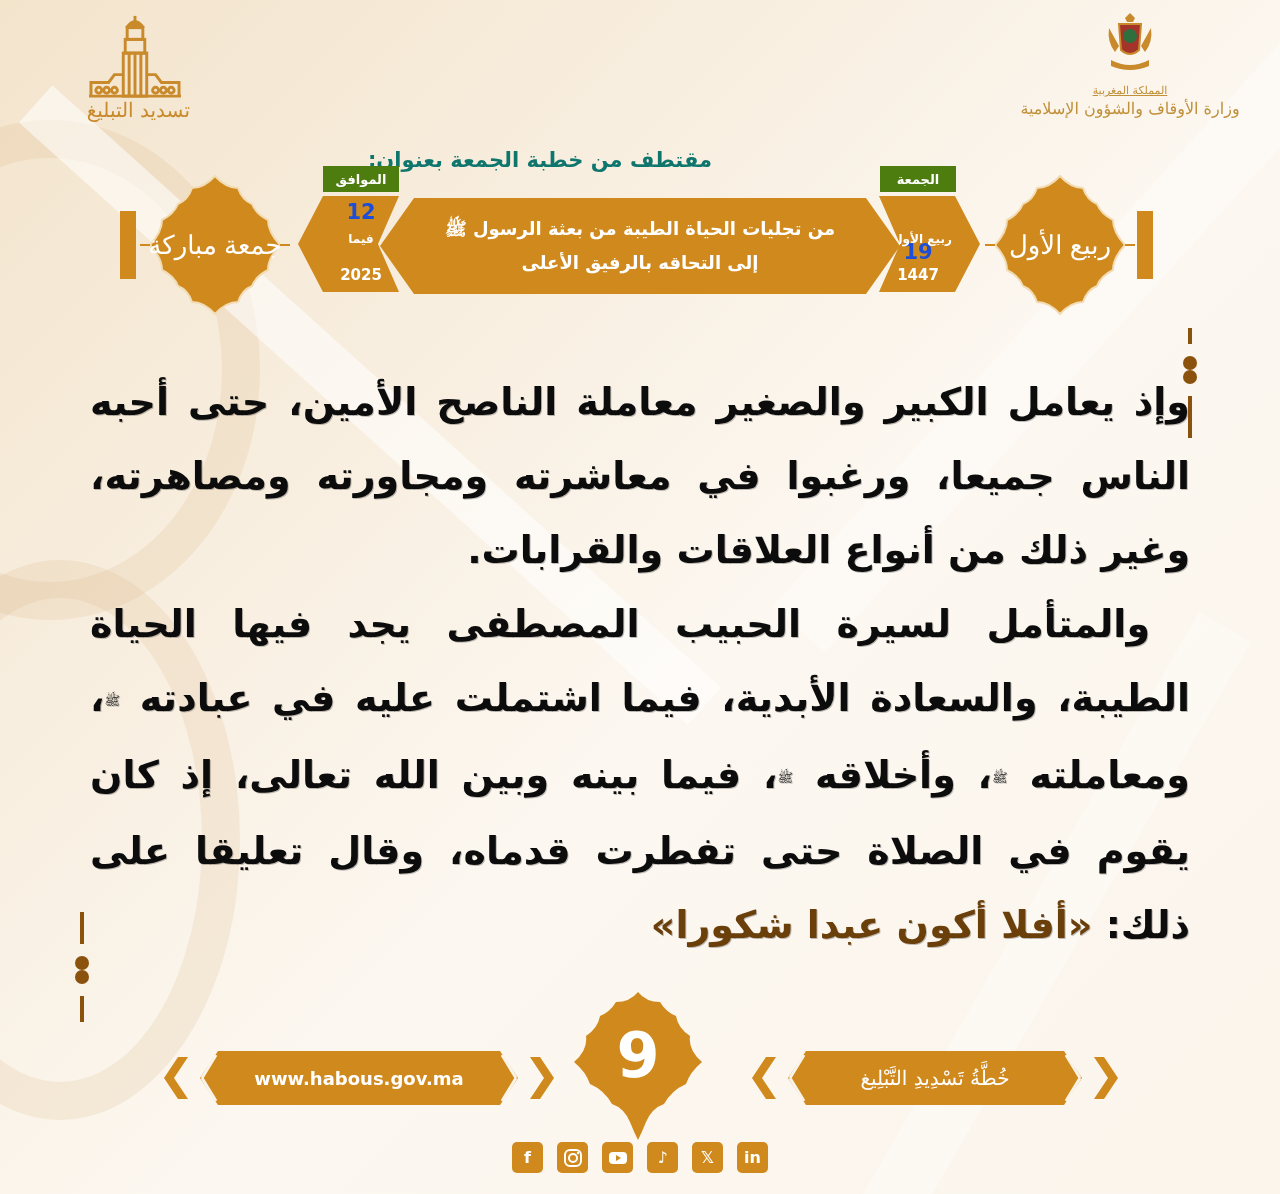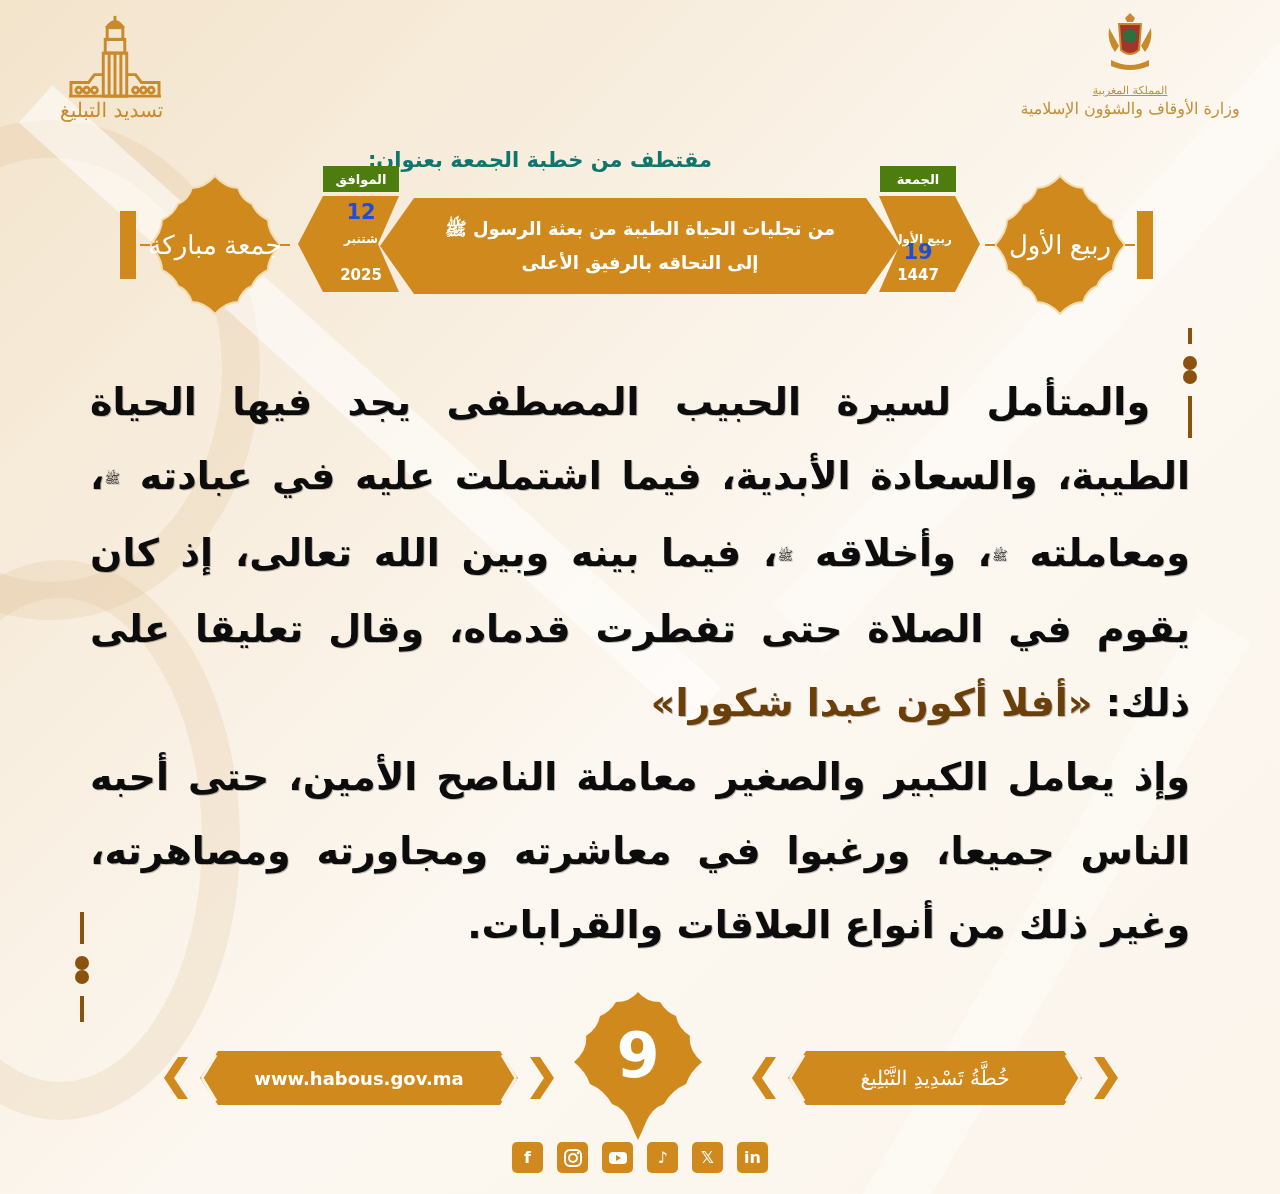--- a/index.html
+++ b/index.html
@@ -19,21 +19,21 @@
     position: absolute; background: rgba(255,255,255,0.55);
     transform-origin: center;
   }
   .bg-calli {
     position: absolute; border: 38px solid rgba(214,180,130,0.18);
     border-radius: 50%;
   }
   .abs { position: absolute; z-index: 2; }
 
   
-  .logo-left { left: 60px; top: 12px; width: 130px; height: 110px; display:flex; flex-direction:column; align-items:flex-end; }
+  .logo-left { left: 60px; top: 12px; width: 130px; height: 110px; display:flex; flex-direction:column; align-items:flex-start; }
   .logo-left svg { width: 110px; height: 92px; }
   .logo-left .logo-text { font-family: "DejaVu Serif", serif; font-size: 20px; color:#c98a2c; margin-top:-4px; }
   .logo-right { right: 20px; top: 12px; width: 260px; height: 120px; display:flex; flex-direction:column; align-items:center; }
   .logo-right svg { width: 50px; height: 64px; }
   .logo-right .kingdom { font-family:"DejaVu Serif",serif; font-size: 11px; color:#c0903a; margin-top:8px;text-decoration:underline; }
   .logo-right .ministry { font-family:"DejaVu Serif",serif; font-size: 16px; color:#c0903a; margin-top:2px; }
 
   .subtitle { left: 0; width: 1080px; top: 148px; text-align:center; font-weight: bold; font-size: 21px; color:#0f766e; }
 
   
@@ -150,21 +150,21 @@
 </div>
 
 <div class="abs date-box" style="left:298px;">
   <div class="lbl" style="left:25px;">الموافق</div>
   <div class="arrow">
     <svg viewBox="0 0 110 96">
         <path d="M25 0 H101 L80 48 L101 96 H25 L0 48 Z" fill="#d0891c"></path>
       </svg>
   </div>
   <div class="num" style="left:25px;">12</div>
-  <div class="mon" style="left:25px;">شتنبر</div>
+  <div class="mon" style="left:25px;">فيما</div>
   <div class="yr" style="left:25px;">2025</div>
 </div>
 
 <div class="abs date-box" style="left:870px;">
   <div class="lbl" style="left:10px;">الجمعة</div>
   <div class="arrow">
     <svg viewBox="0 0 110 96">
         <path d="M9 0 H85 L110 48 L85 96 H9 L30 48 Z" fill="#d0891c"></path>
       </svg>
   </div>
@@ -190,27 +190,27 @@
   <div class="line" style="top:68px;height:42px;"></div>
 </div>
 <div class="abs qmark" style="left:72px;top:912px;">
   <div class="line" style="top:0;height:32px;"></div>
   <div class="dot" style="top:44px;"></div>
   <div class="dot" style="top:58px;"></div>
   <div class="line" style="top:84px;height:26px;"></div>
 </div>
 
 <div class="abs body-text">
+  <p>وإذ يعامل الكبير والصغير معاملة الناصح الأمين، حتى أحبه الناس جميعا، ورغبوا في معاشرته ومجاورته ومصاهرته، وغير ذلك من أنواع العلاقات والقرابات.</p>
   <p>
     <span style="display:inline-block;width:40px;"></span><span>والمتأمل لسيرة الحبيب المصطفى يجد فيها الحياة الطيبة، والسعادة الأبدية، فيما اشتملت عليه في عبادته</span>
     <span class="saw">ﷺ</span><span>، ومعاملته</span>
     <span class="saw">ﷺ</span><span>، وأخلاقه</span>
     <span class="saw">ﷺ</span><span>، فيما بينه وبين الله تعالى، إذ كان يقوم في الصلاة حتى تفطرت قدماه، وقال تعليقا على ذلك: </span><span class="quote">«أفلا أكون عبدا شكورا»</span>
   </p>
-  <p>وإذ يعامل الكبير والصغير معاملة الناصح الأمين، حتى أحبه الناس جميعا، ورغبوا في معاشرته ومجاورته ومصاهرته، وغير ذلك من أنواع العلاقات والقرابات.</p>
 </div>
 
 <div class="abs foot-ribbon" style="left:164px;width:390px;">
   <svg viewBox="0 0 390 70" preserveAspectRatio="none">
     <path d="M0 35 L14 14 L24 14 L10 35 L24 56 L14 56 Z" fill="#d0891c"></path>
     <path d="M54 8 H336 L354 35 L336 62 H54 L36 35 Z" fill="#d0891c"></path>
     <path d="M38 35 L52 12 M38 35 L52 58 M352 35 L338 12 M352 35 L338 58" stroke="#faf3e8" stroke-width="3"></path>
     <path d="M390 35 L376 14 L366 14 L380 35 L366 56 L376 56 Z" fill="#d0891c"></path>
   </svg>
   <div class="ft">www.habous.gov.ma</div>

